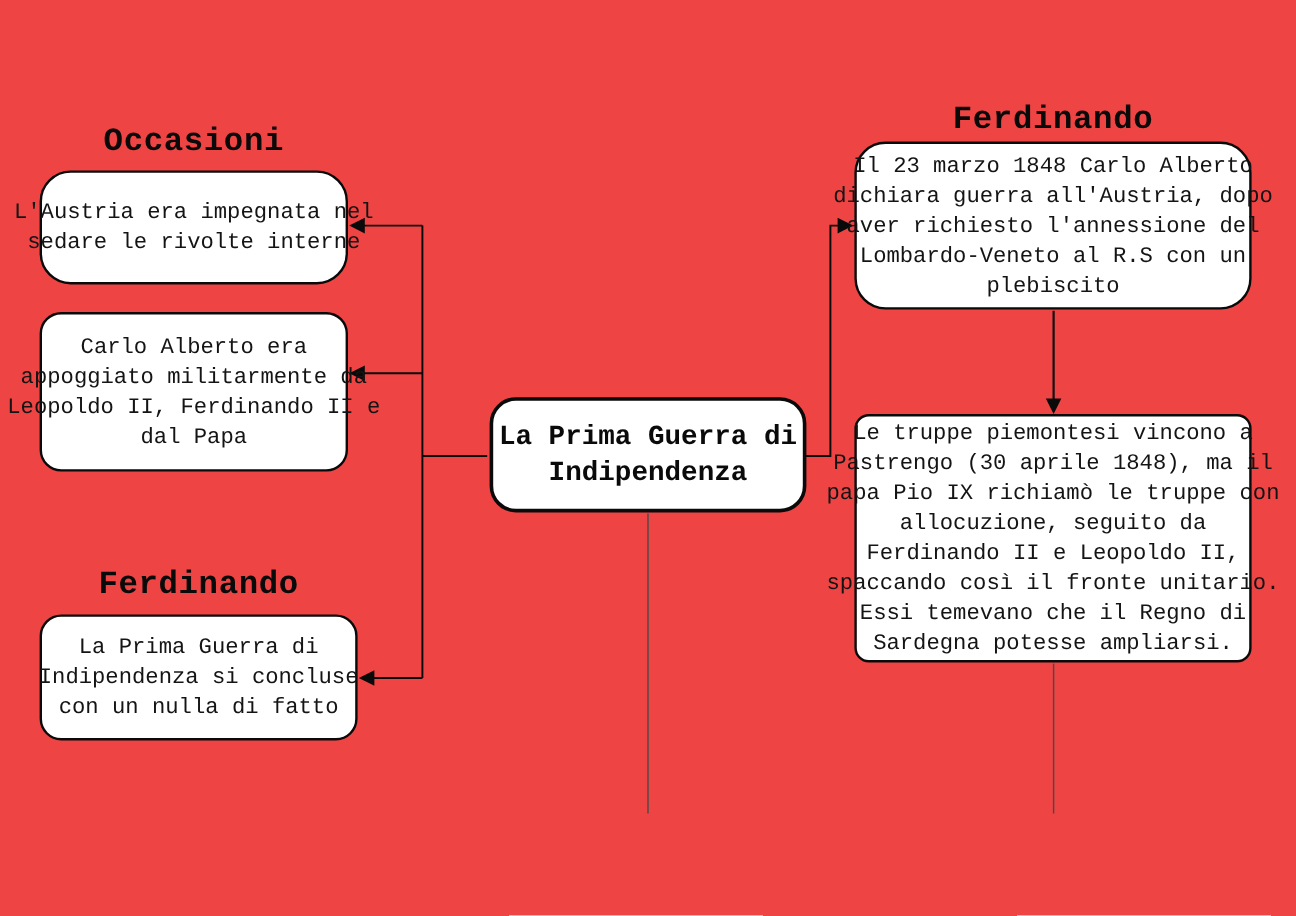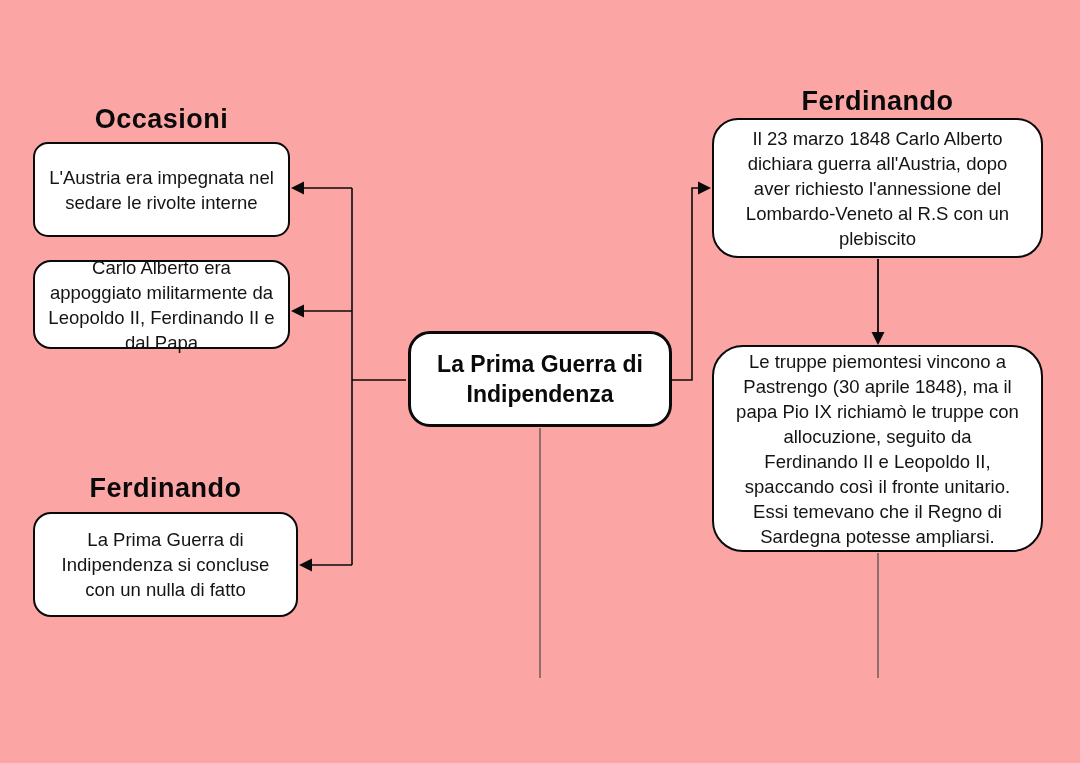--- a/index.html
+++ b/index.html
@@ -6,22 +6,22 @@
     margin: 0;
     padding: 0;
     background: #ffffff;
   }
   * { box-sizing: border-box; }
 
   .canvas {
     position: relative;
     width: 1080px;
     height: 763px;
-    background: #fca5a5;
-    font-family: Liberation Sans, sans-serif;
+    background: #ef4444;
+    font-family: Liberation Mono, monospace;
     color: #0a0a0a;
     overflow: hidden;
   }
 
   .connector-layer {
     position: absolute;
     left: 0; top: 0;
     width: 1080px; height: 763px;
   }
 
@@ -48,26 +48,26 @@
     text-align: center;
     cursor: default;
   }
   .node .node-text {
     white-space: pre;
     font-size: 18.5px;
     line-height: 25px;
     color: #141414;
   }
 
-  #node-left-1 { left: 33px; top: 142px; width: 257px; height: 95px;  border-radius: 15px; }
-  #node-left-2 { left: 33px; top: 260px; width: 257px; height: 89px; border-radius: 18px; }
+  #node-left-1 { left: 33px; top: 142px; width: 257px; height: 95px;  border-radius: 26px; }
+  #node-left-2 { left: 33px; top: 260px; width: 257px; height: 133px; border-radius: 18px; }
   #node-left-3 { left: 33px; top: 512px; width: 265px; height: 105px; border-radius: 18px; }
 
   #node-right-1 { left: 712px; top: 118px; width: 331px; height: 140px; border-radius: 26px; }
-  #node-right-2 { left: 712px; top: 345px; width: 331px; height: 207px; border-radius: 31px; }
+  #node-right-2 { left: 712px; top: 345px; width: 331px; height: 207px; border-radius: 12px; }
 
   #node-center {
     left: 408px; top: 331px; width: 264px; height: 96px;
     border-radius: 22px;
     border-width: 3.2px;
   }
   #node-center .node-text {
     font-weight: 700;
     font-size: 23px;
     line-height: 30px;

